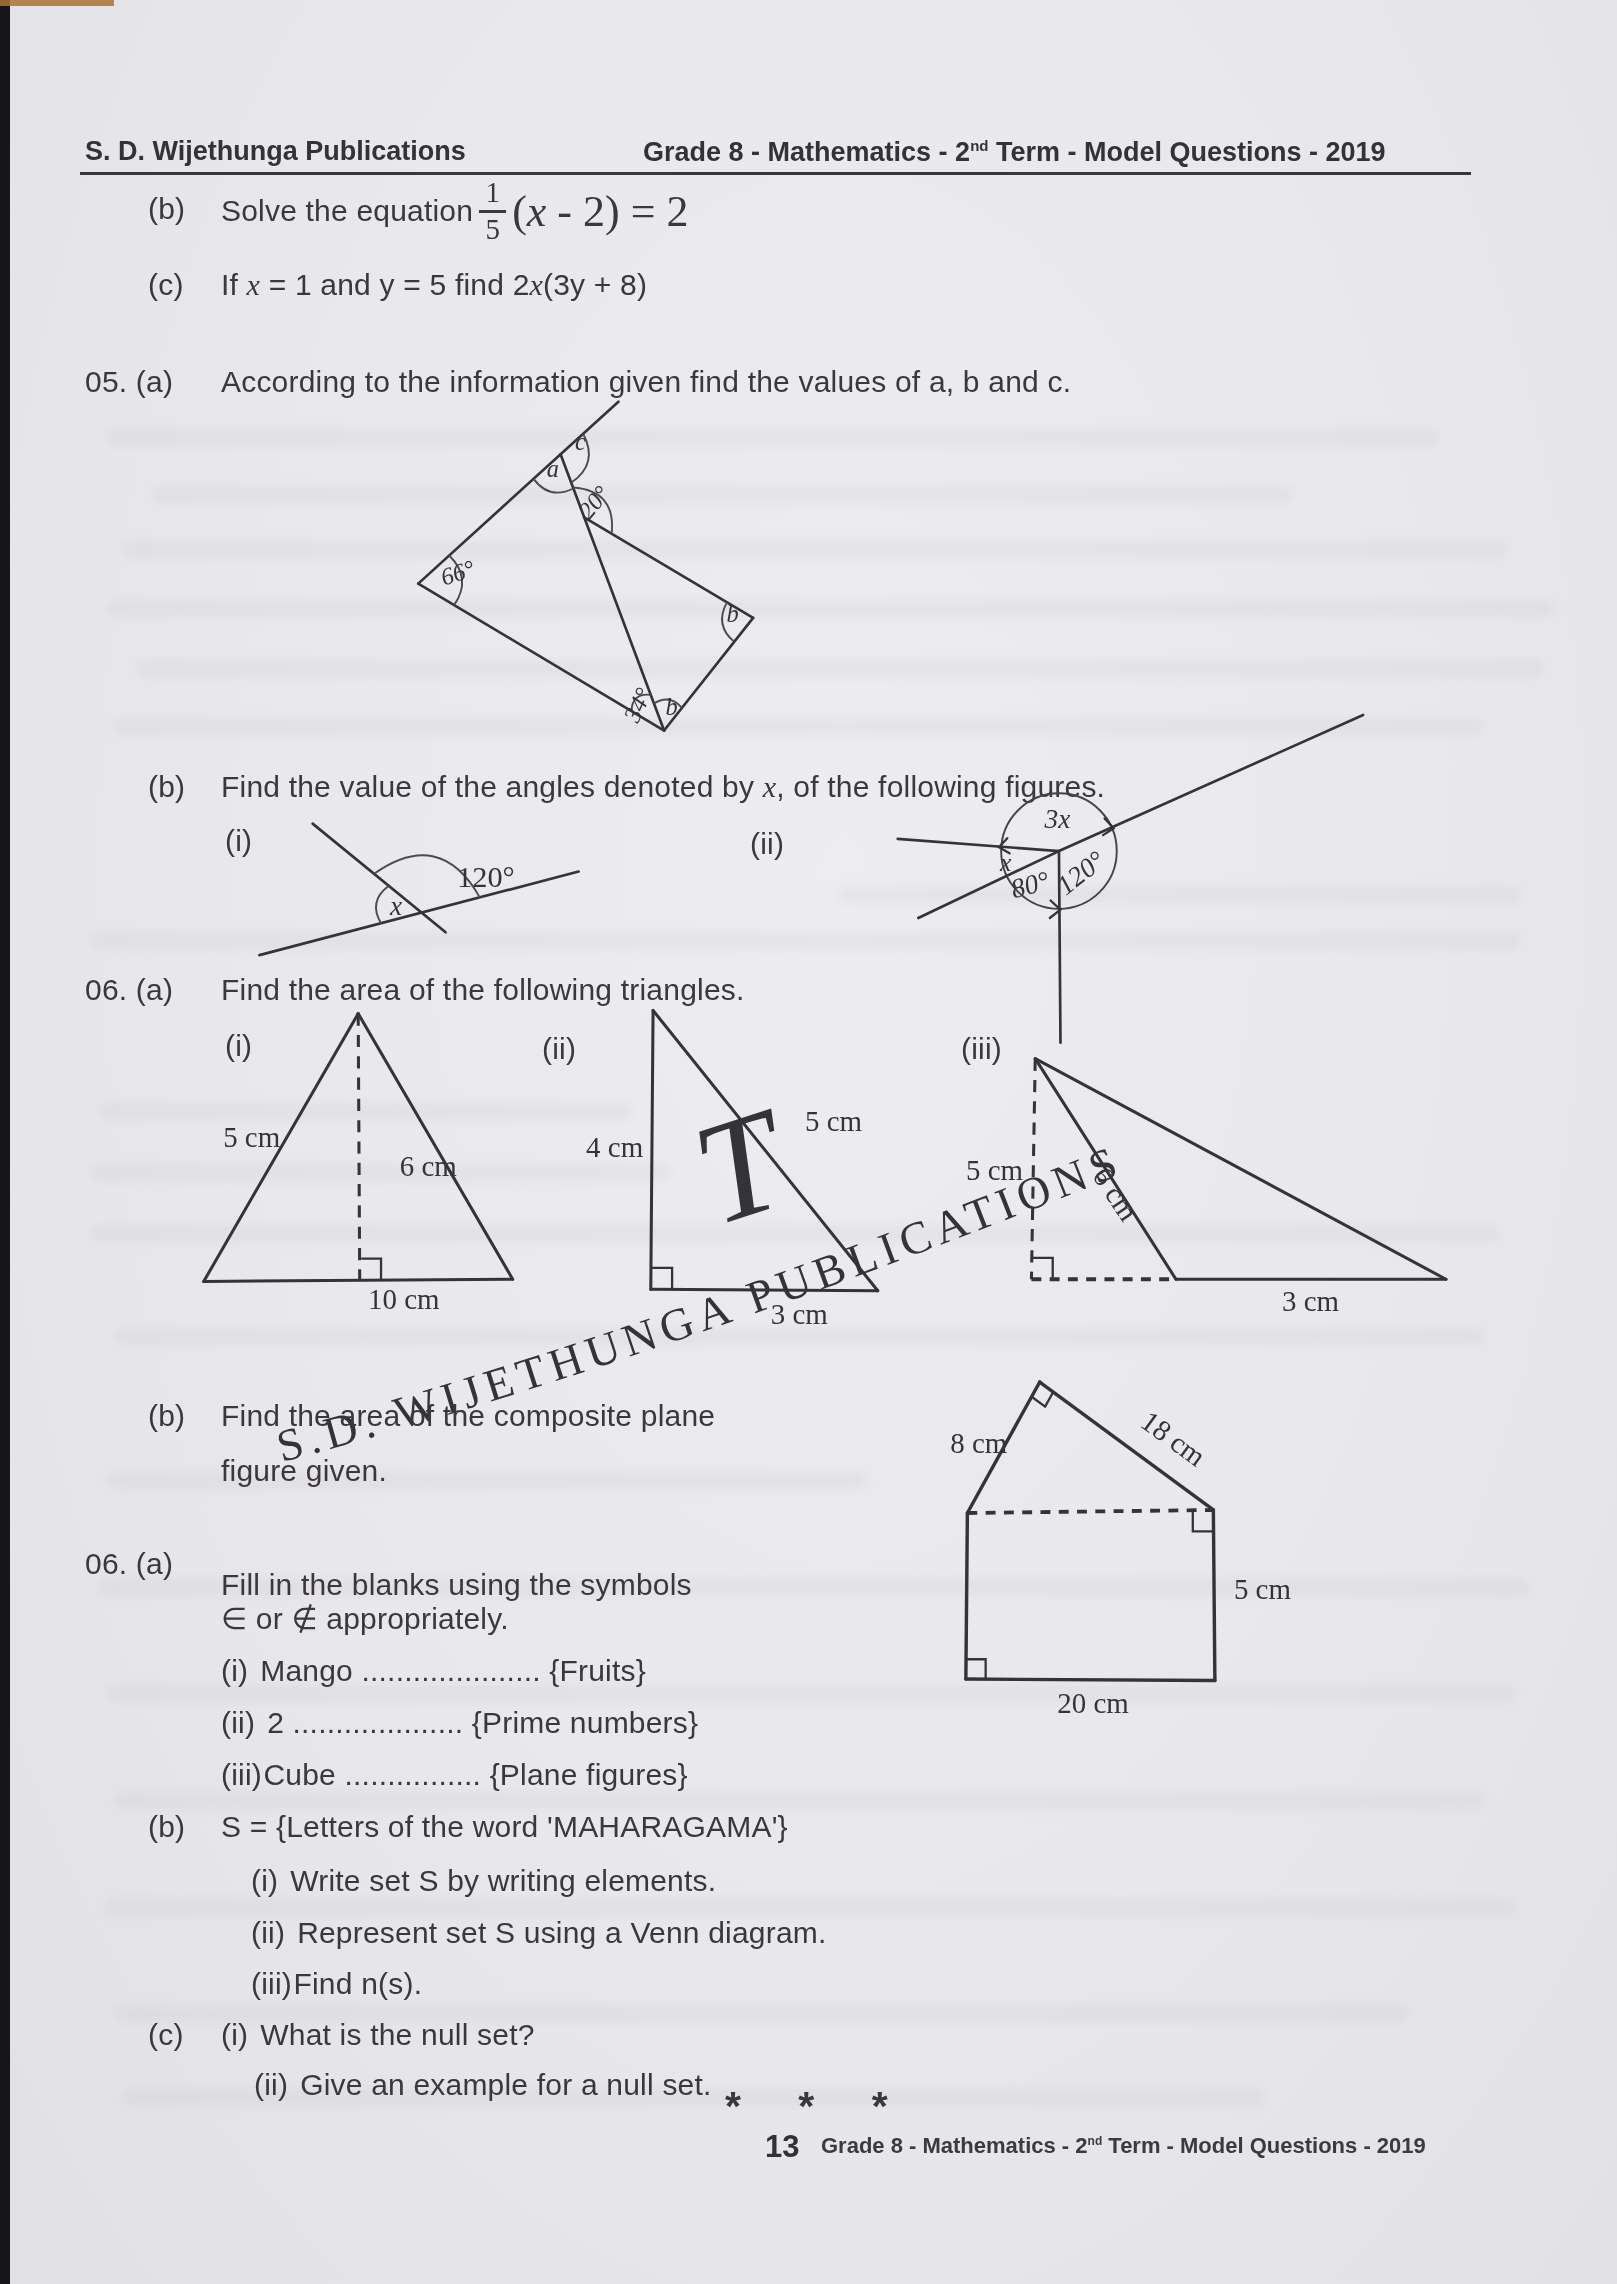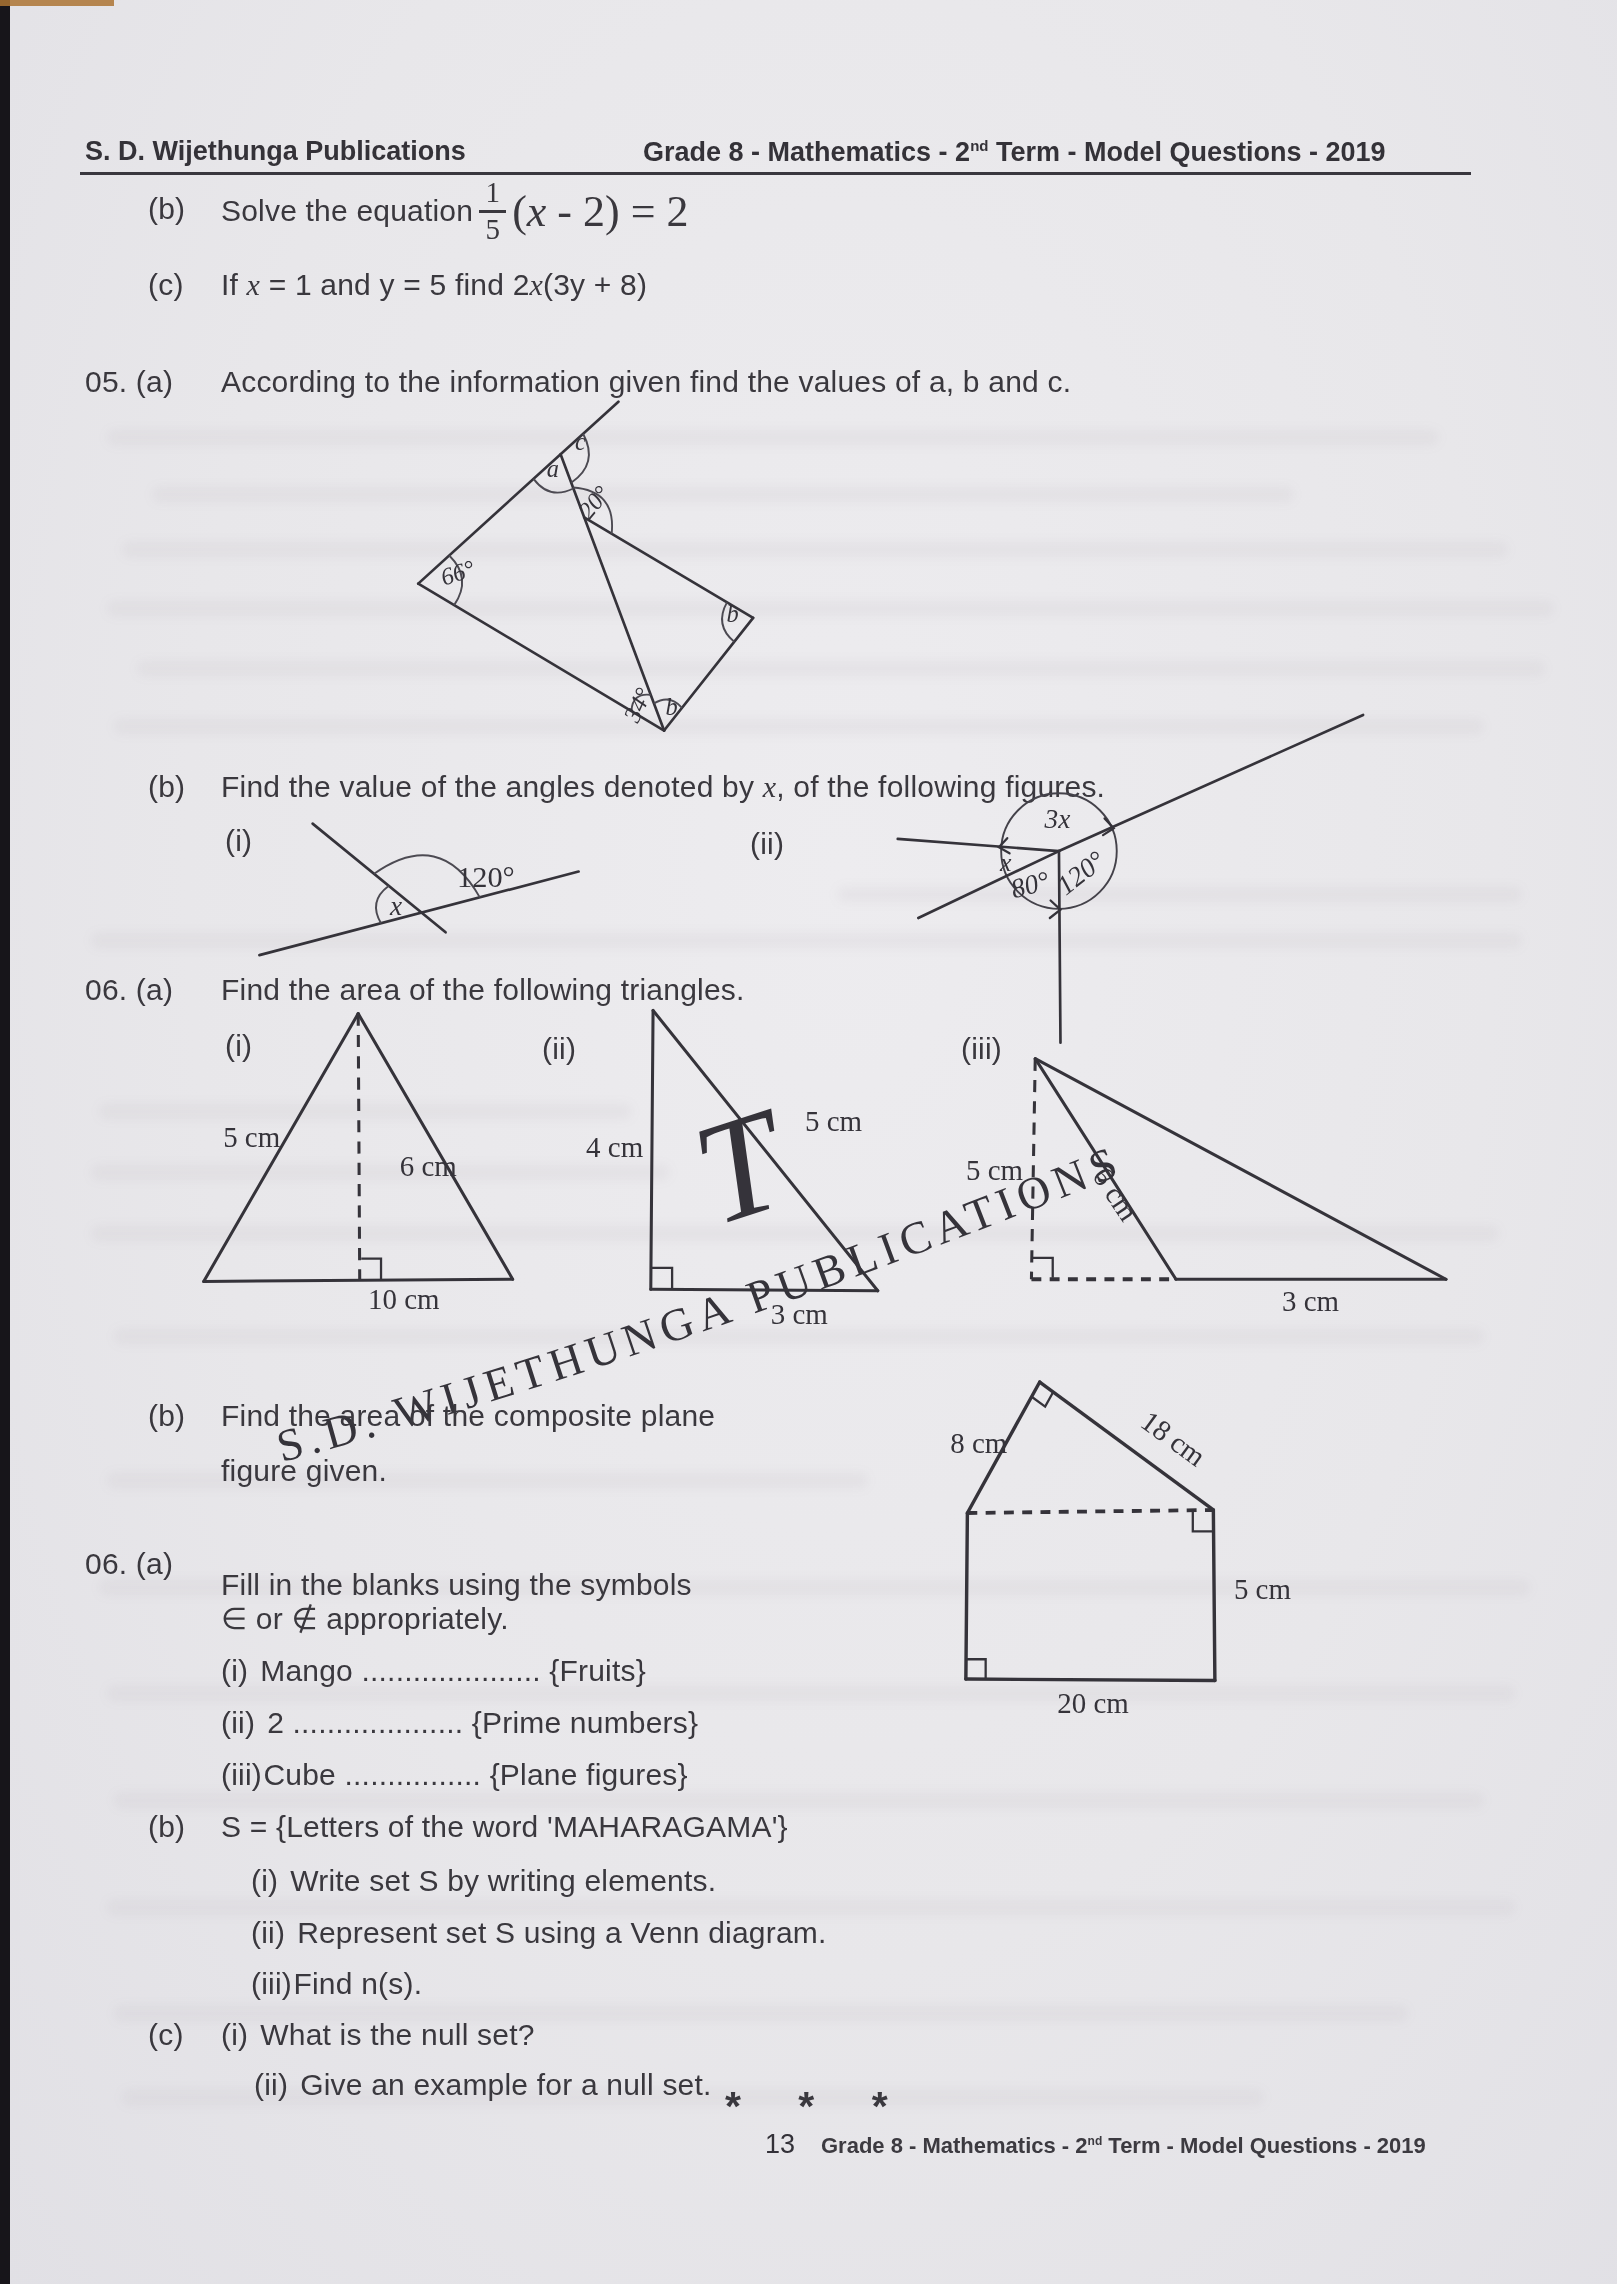--- a/index.html
+++ b/index.html
@@ -17,21 +17,21 @@
         font-family:"Liberation Serif",serif;font-size:29px;line-height:1;margin:0 6px;}
   .frac .fbar{width:27px;height:3px;background:#3a383e;margin:2.3px 0;}
   .expr{font-family:"Liberation Serif",serif;font-size:44px;}
   .inum{display:inline-block;margin-right:12px;}
   svg{position:absolute;overflow:visible;}
   svg text{font-family:"Liberation Serif",serif;fill:#35333a;}
   .smudge{position:absolute;background:rgba(104,96,118,.055);filter:blur(5.3px);height:15px;border-radius:7.6px;}
   .stars{font-size:41px;font-weight:bold;letter-spacing:23px;color:#3a383e;}
   .foot{font-size:22px;font-weight:bold;color:#3c3a40;}
   .foot sup{font-size:12px;}
-  .pgnum{font-size:27px;font-weight:normal;color:#333138;}
+  .pgnum{font-size:31px;font-weight:bold;color:#333138;}
 </style>
 </head>
 <body>
 
 <div class="page">
 
   <div class="abs" style="left:0;top:0;width:10px;height:2284px;background:#17151a;"></div>
   <div class="abs" style="left:0;top:0;width:114px;height:6px;background:#ad7434;opacity:.85;"></div>
 
   <div>

